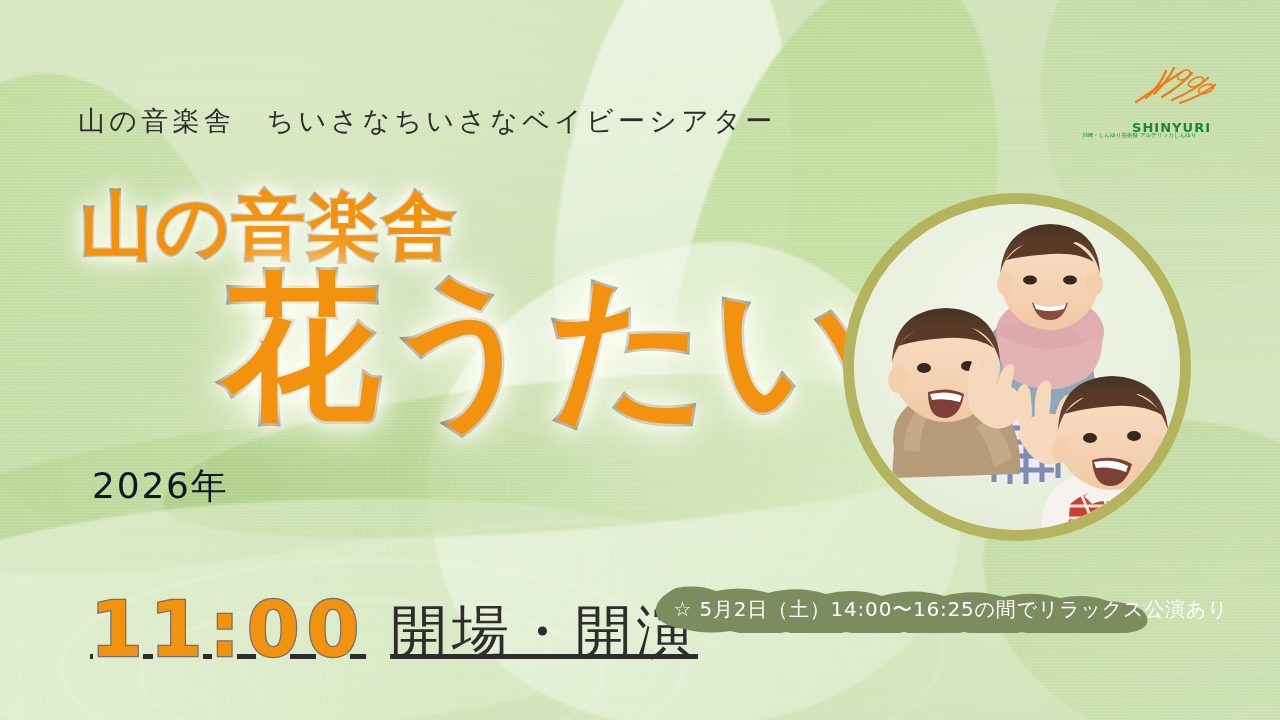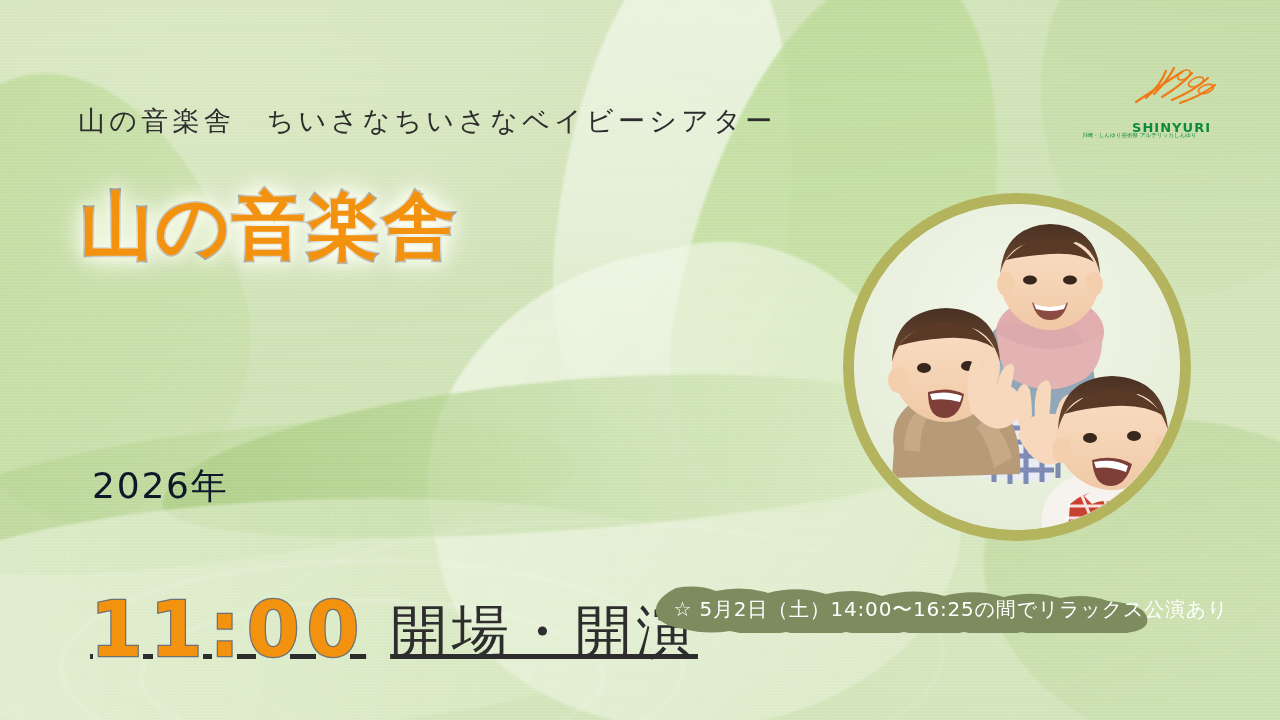--- a/index.html
+++ b/index.html
@@ -301,20 +301,21 @@
         <ellipse cx="62" cy="11" rx="7" ry="4" transform="rotate(-32 62 11)"></ellipse>
         <ellipse cx="74" cy="18" rx="8" ry="4" transform="rotate(-25 74 18)"></ellipse>
         <ellipse cx="84" cy="25" rx="8" ry="4" transform="rotate(-20 84 25)"></ellipse>
       </g>
     </svg>
     <div class="logo-sub">SHINYURI</div>
     <div class="logo-sub2">川崎・しんゆり芸術祭 アルテリッカしんゆり</div>
   </div>
 
   <div class="title-small">山の音楽舎</div>
+  <div class="title-main">花うたい</div>
 
   <div class="year">2026年</div>
   <div class="timeline">
     <span class="big">11:00</span><span class="lbl">開場・開演</span>
   </div>
 
   <div class="photo-wrap">
     <div class="photo-ring">
       <div class="photo-inner">
         <svg width="326" height="326" viewBox="0 0 326 326">

